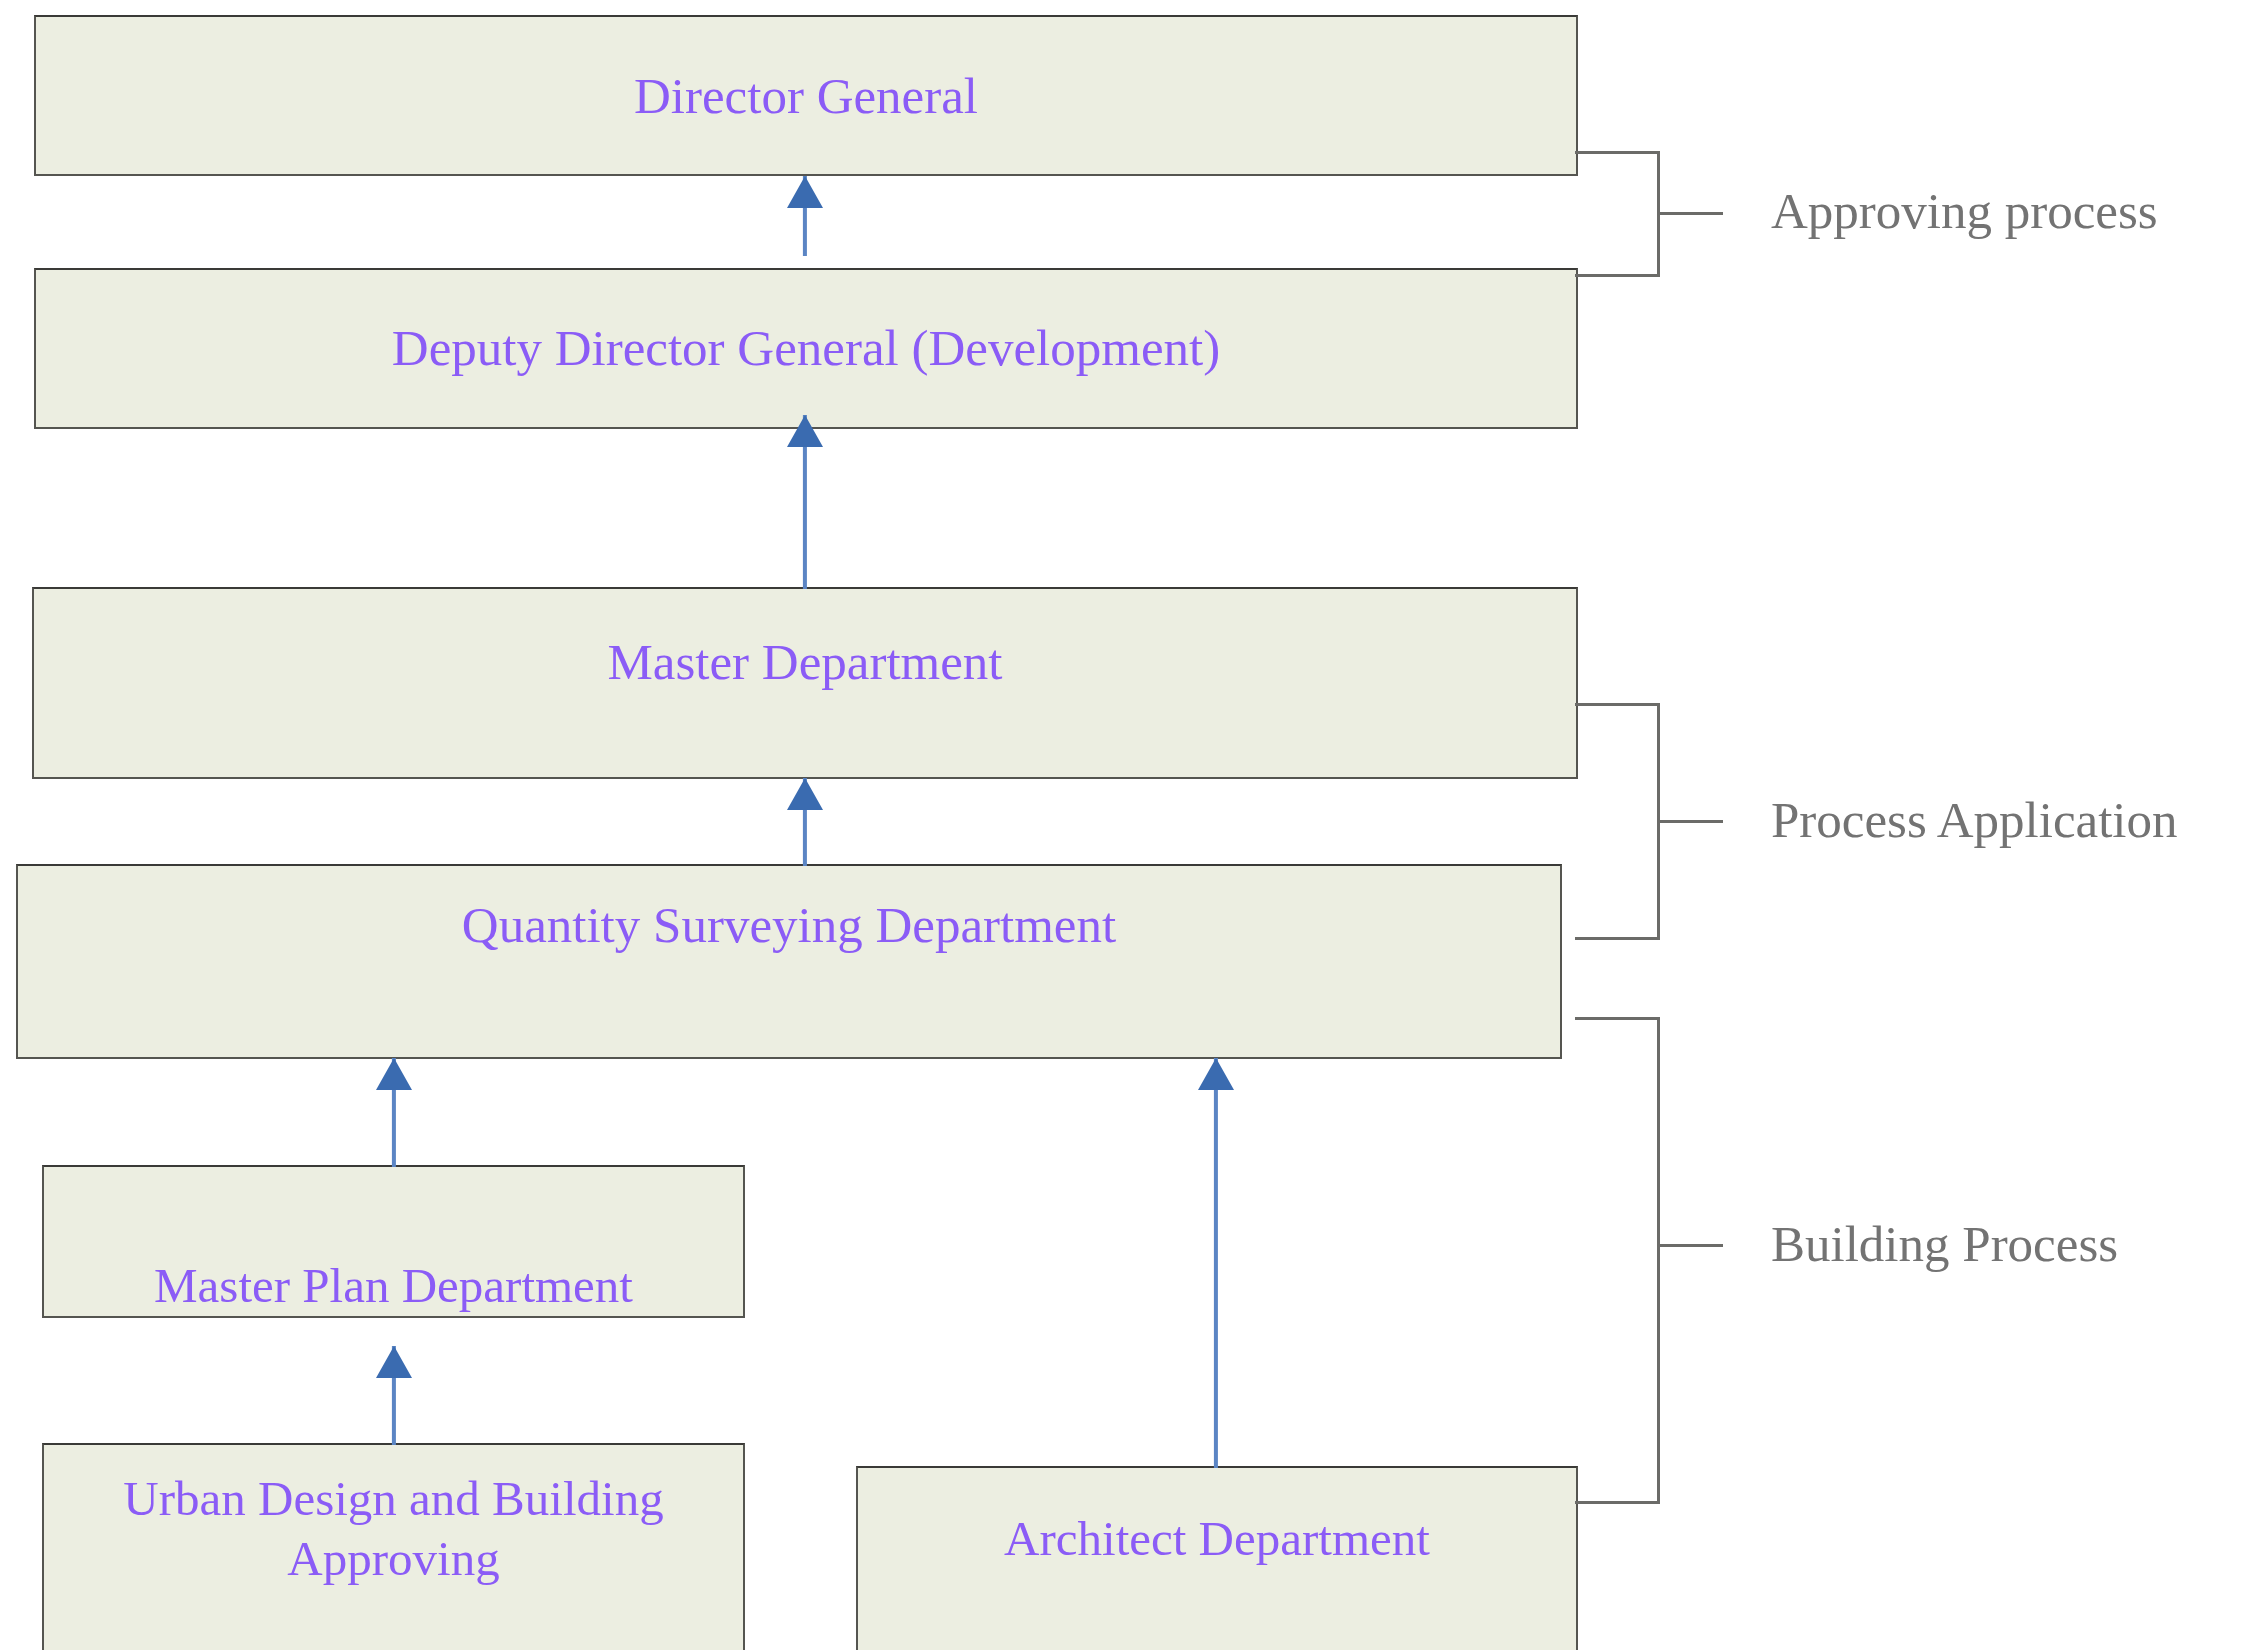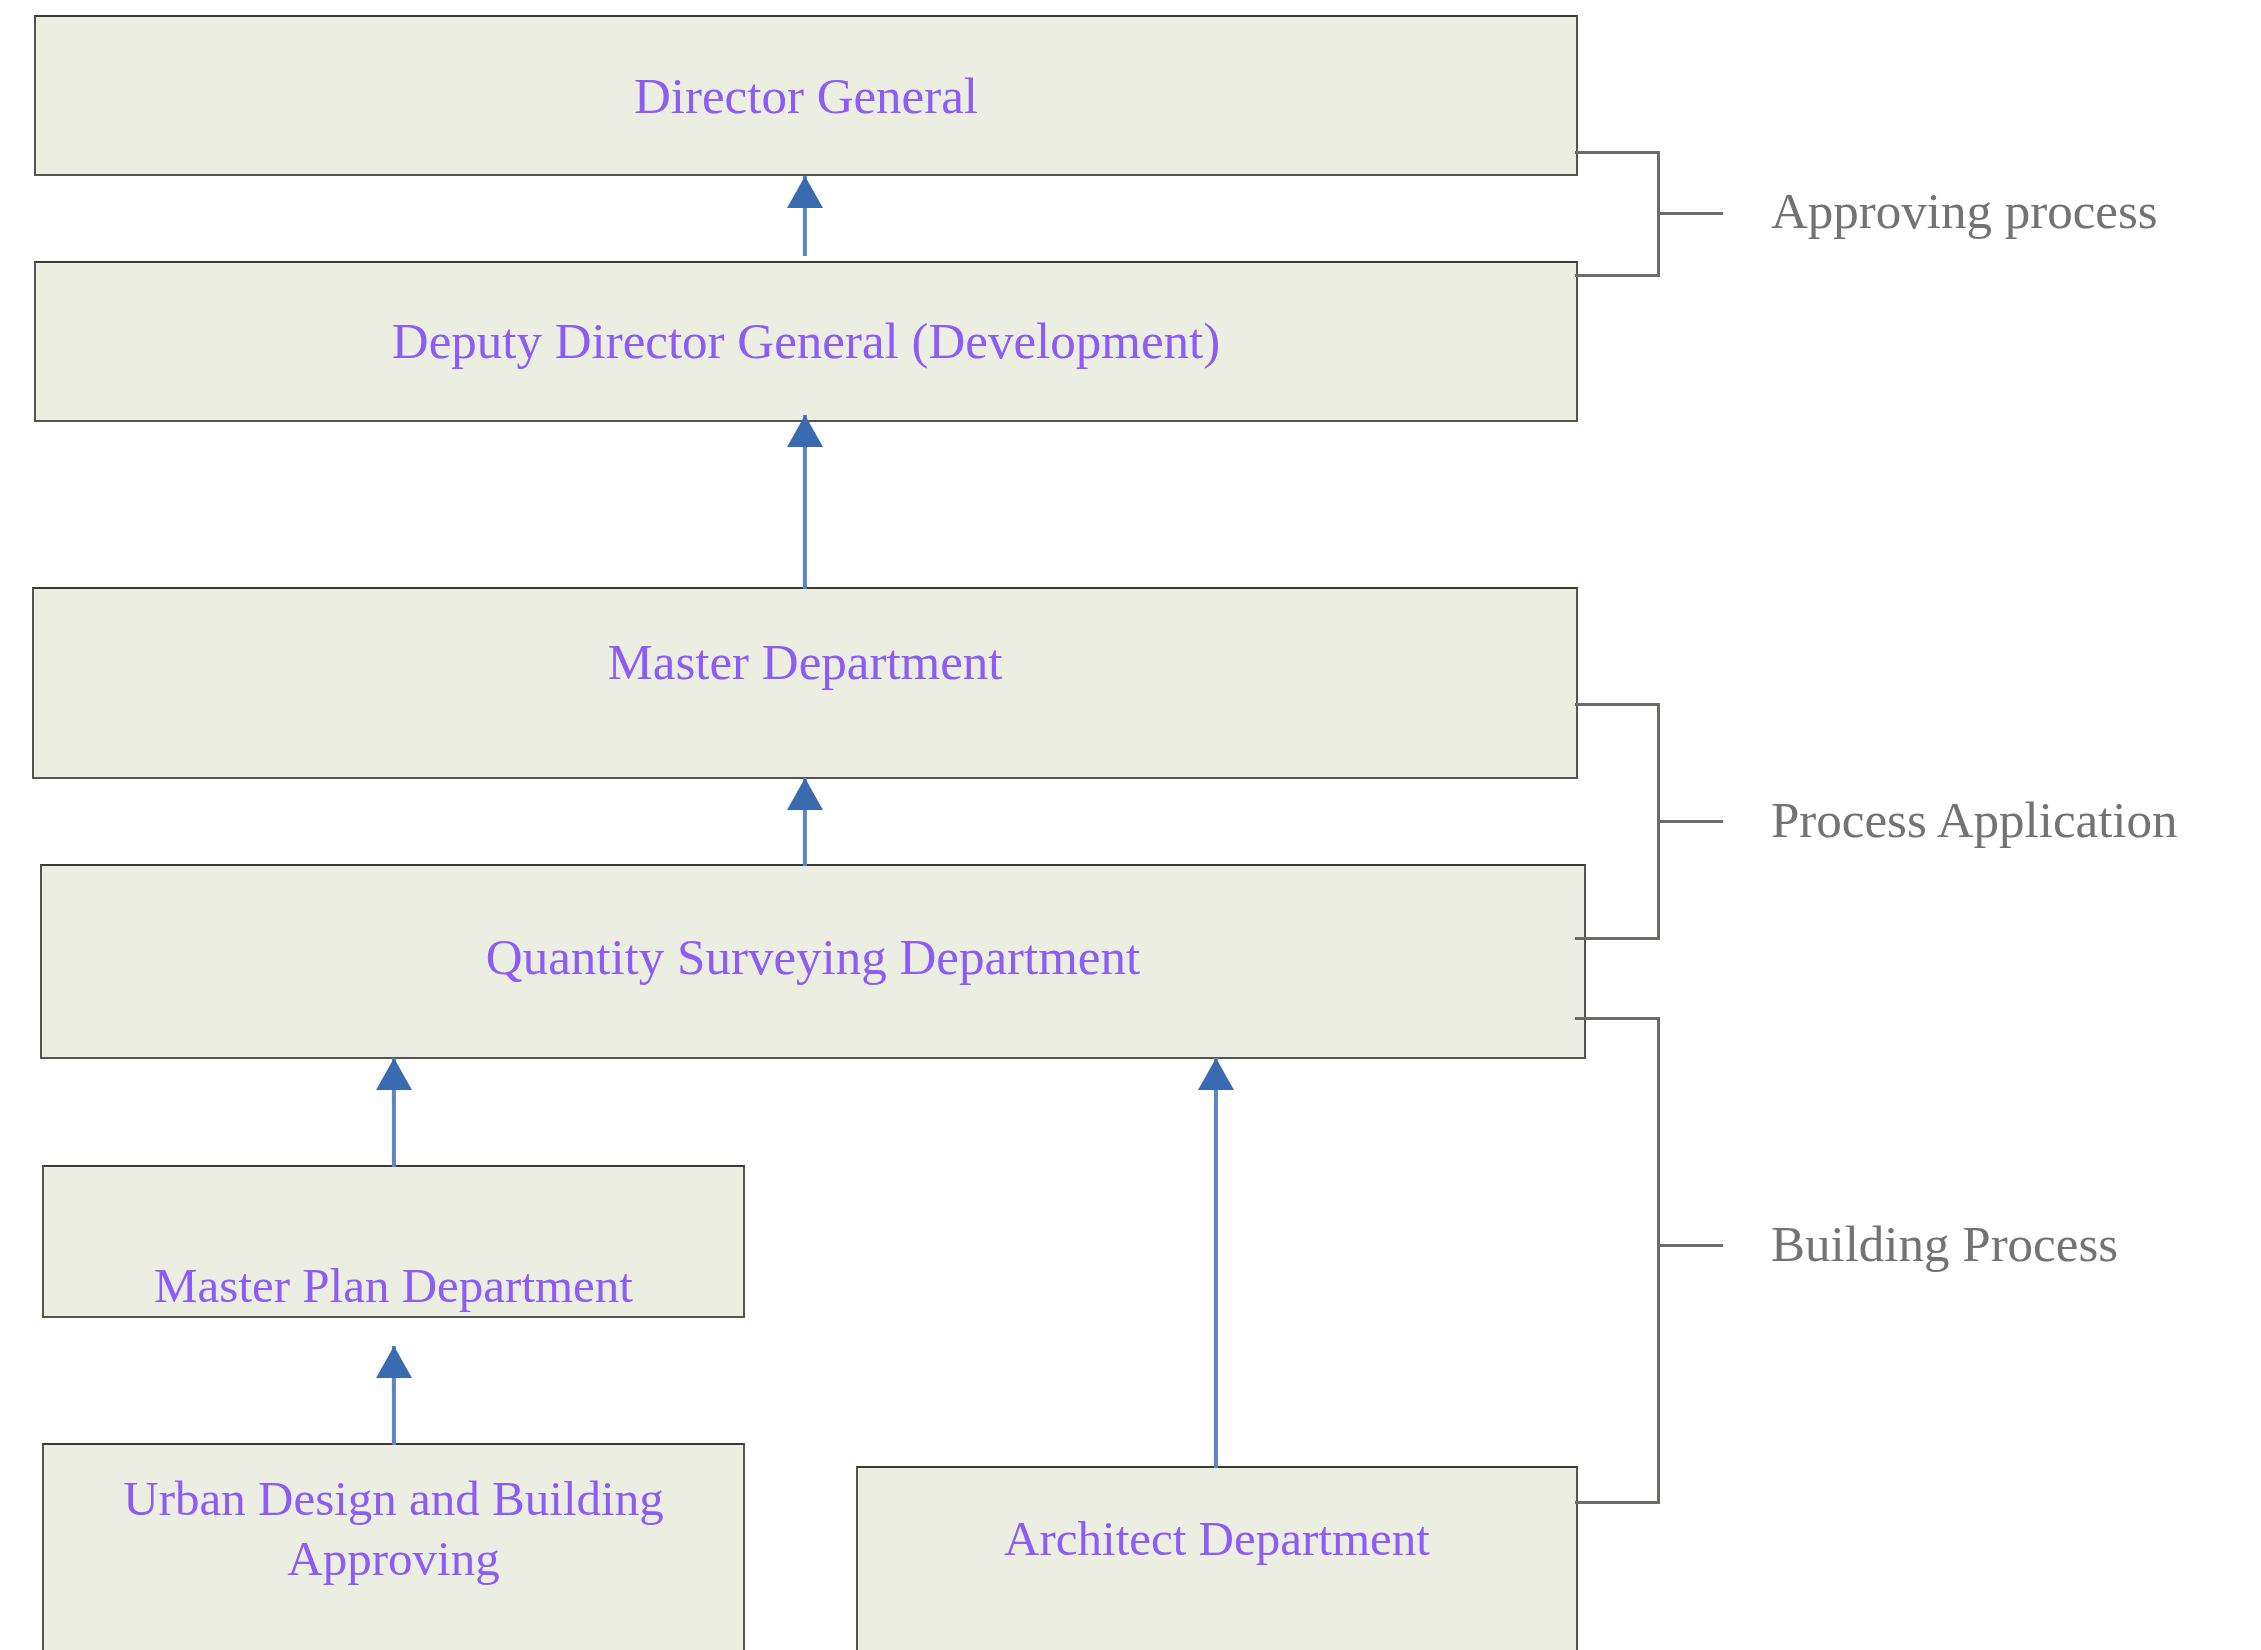--- a/index.html
+++ b/index.html
@@ -35,23 +35,23 @@
     color: #8b5cf6;
   }
   .node .label {
     display: block;
     padding: 0 17px;
     white-space: pre-line;
   }
 
   
   #node-director-general      { left: 34px;   top: 15.3px;   width: 1544px; height: 161px;  font-size: 51px; }
-  #node-deputy-director       { left: 34px;   top: 261px;  width: 1544px; height: 161px;  font-size: 51px; }
+  #node-deputy-director       { left: 34px;   top: 268px;  width: 1544px; height: 161px;  font-size: 51px; }
   #node-finance               { left: 32px;   top: 587px;  width: 1546px; height: 192px;  font-size: 51px; align-items: flex-start; padding-top: 42px;}
-  #node-quantity-surveying    { left: 40px;   top: 864px; width: 1546px; height: 195px;  font-size: 51px; align-items: flex-start; padding-top: 60px;}
+  #node-quantity-surveying    { left: 16px;   top: 864px; width: 1546px; height: 195px;  font-size: 51px; align-items: flex-start; padding-top: 28px;}
   #node-master-plan           { left: 42px;   top: 1165px; width: 703px;  height: 153px;  font-size: 49px; align-items: flex-end; }
   #node-urban-design          { left: 42px;   top: 1443px; width: 703px;  height: 220px;  font-size: 49px; align-items: flex-start; padding-top: 24px;}
   #node-architect             { left: 856px; top: 1466px; width: 722px;  height: 203px;  font-size: 49px; align-items: flex-start; padding-top: 41px;}
 
   
   .arrow {
     position: absolute;
   }
   .arrow .shaft {
     position: absolute;

